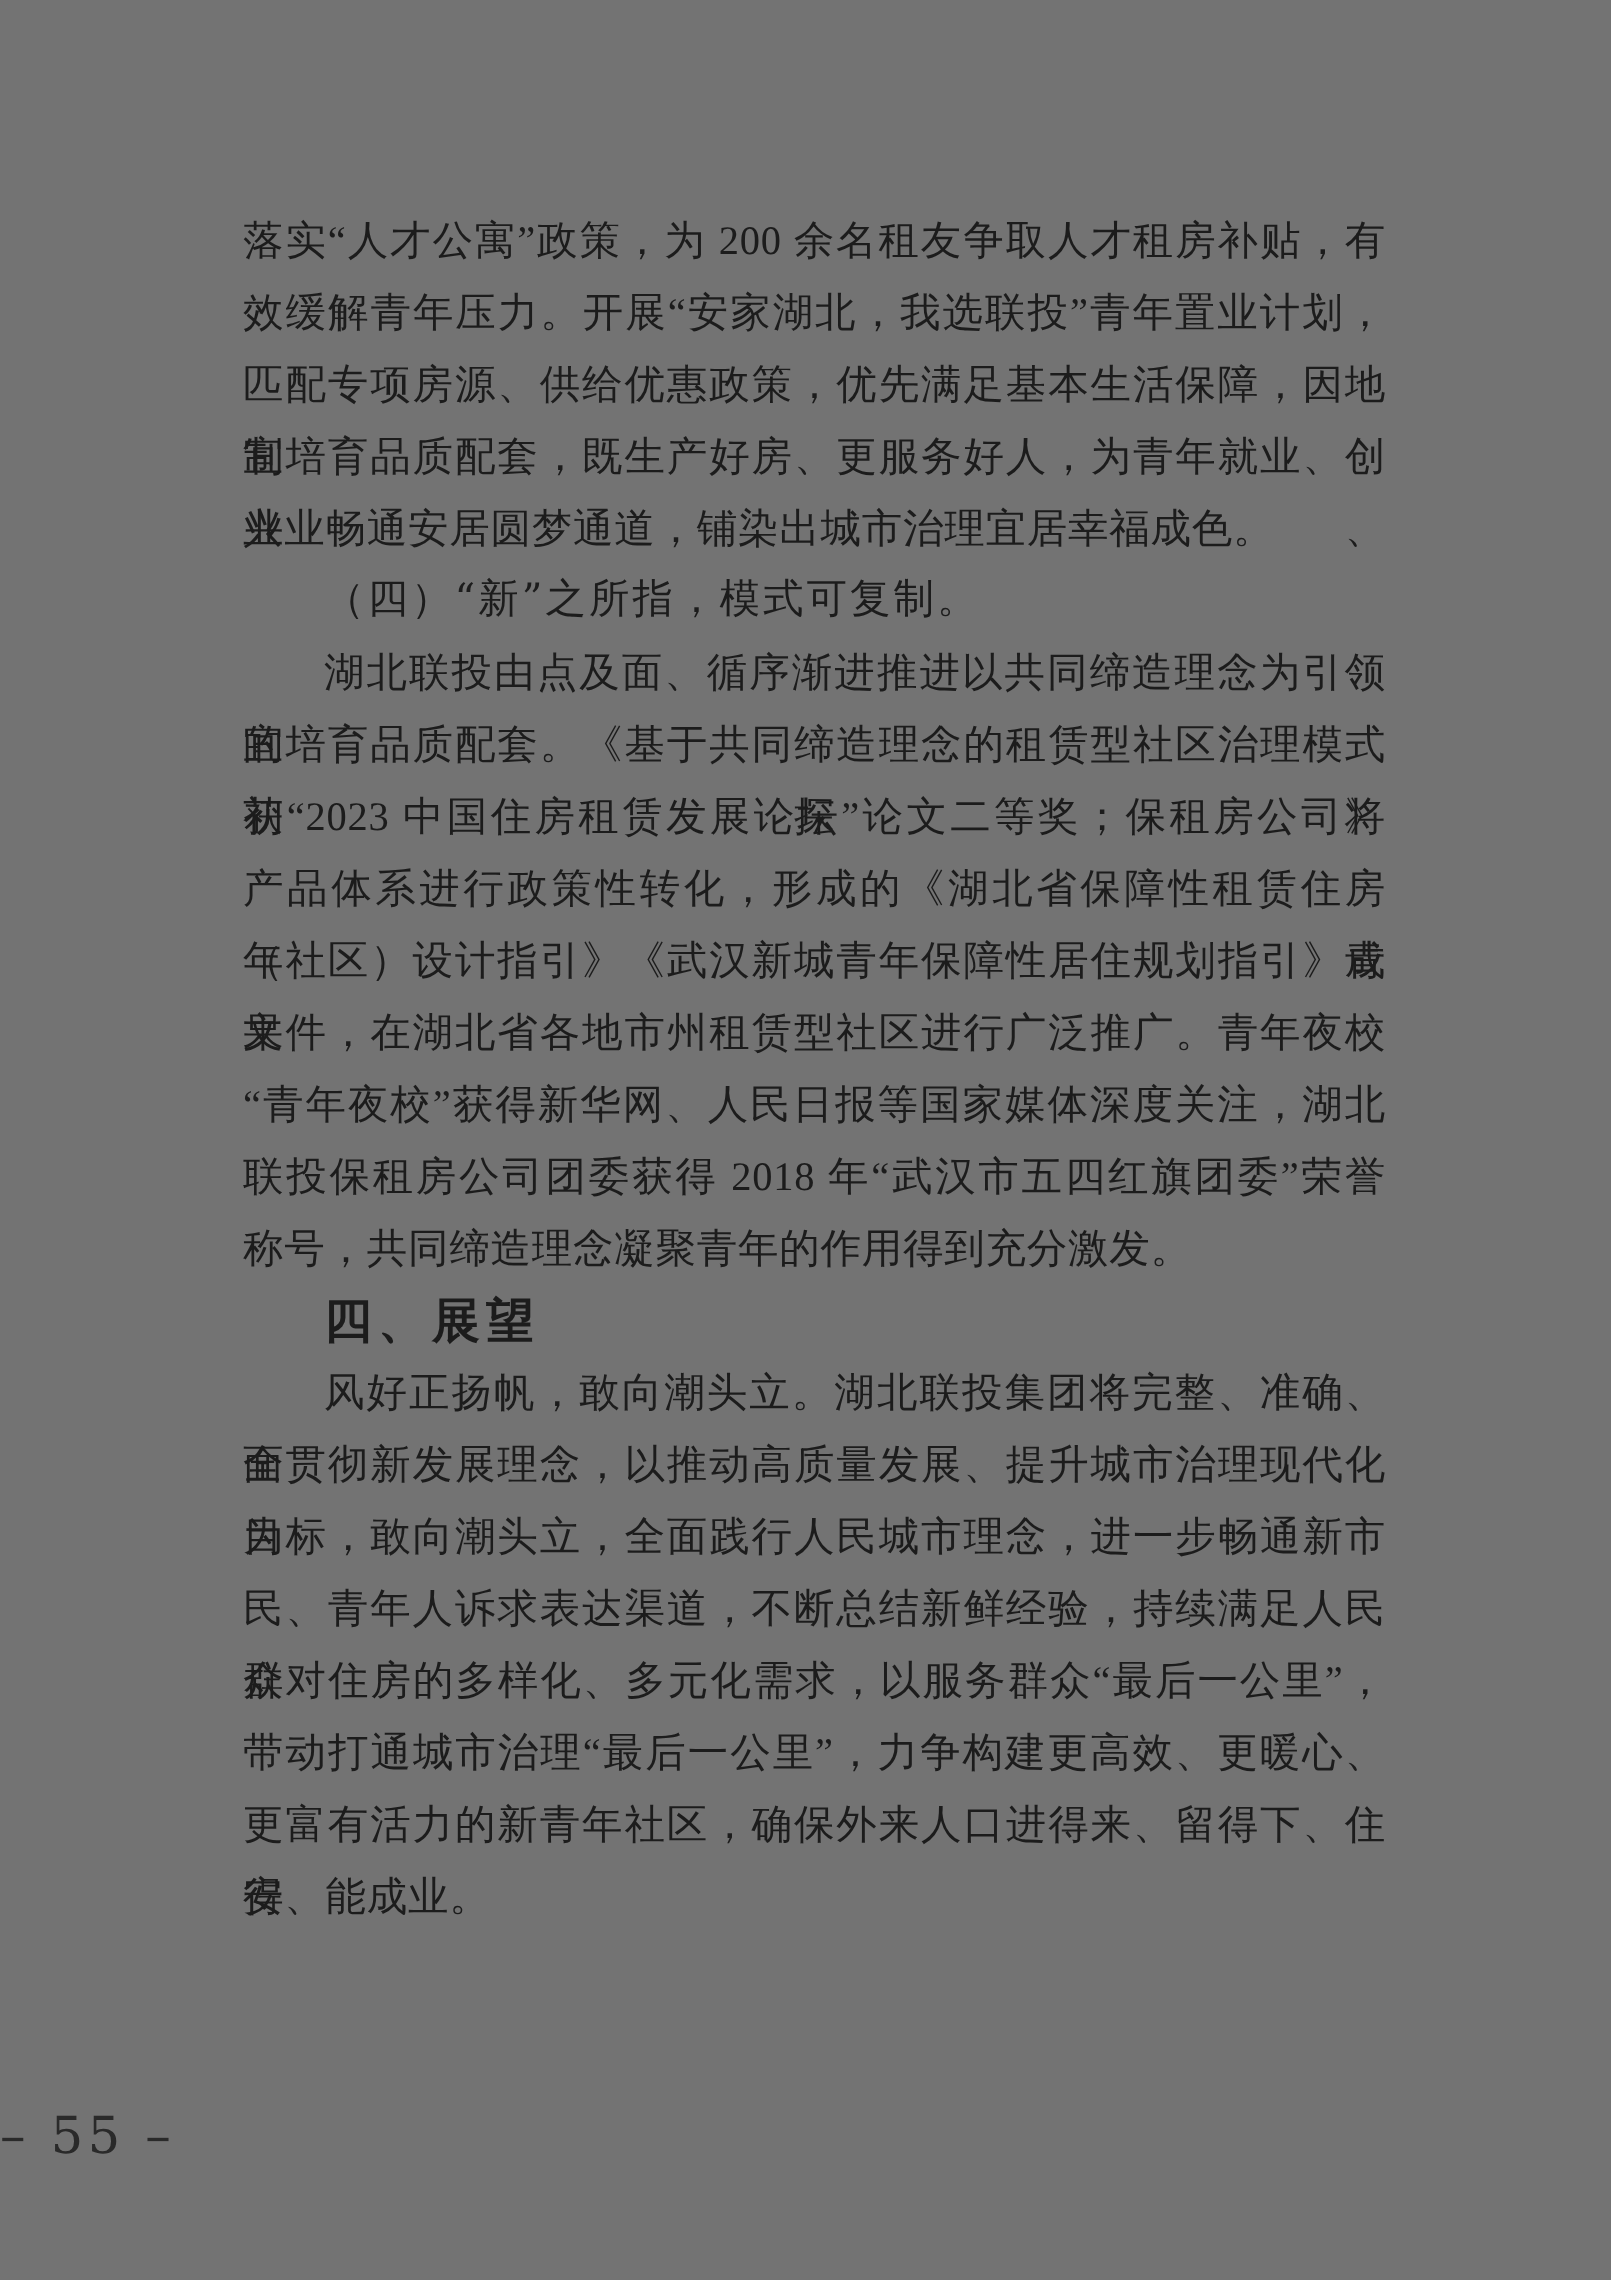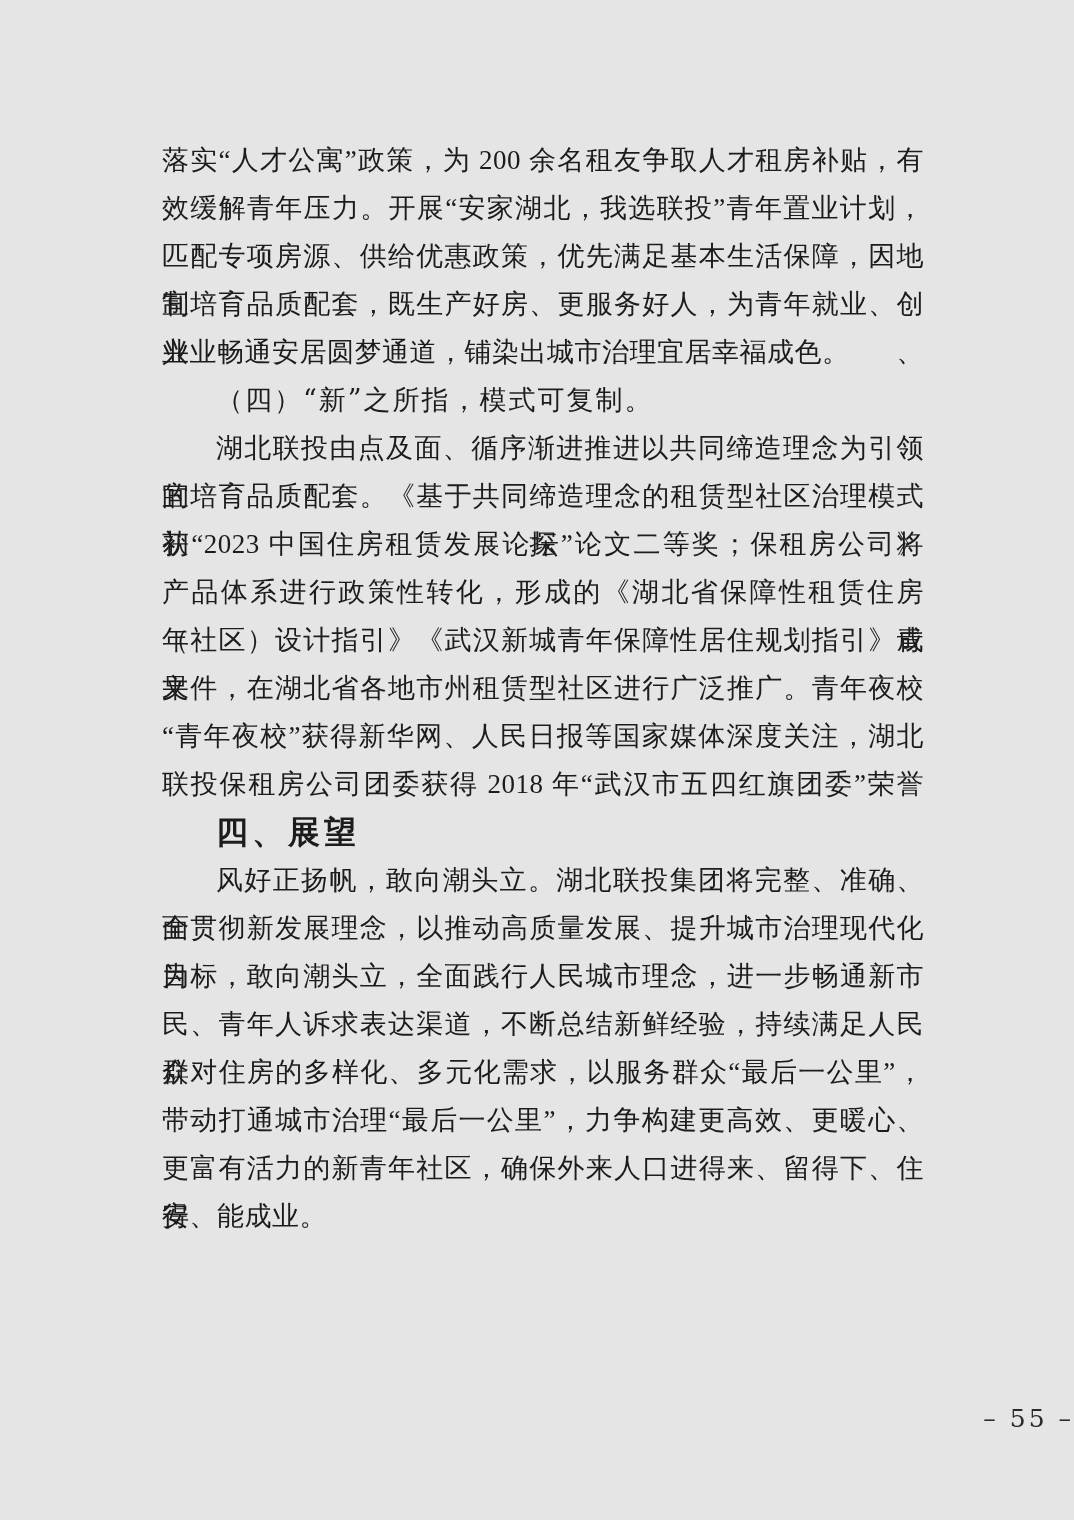--- a/index.html
+++ b/index.html
@@ -4,21 +4,21 @@
 <style>
   html, body {
     margin: 0;
     padding: 0;
     background: #ffffff;
   }
   .page {
     position: relative;
     width: 1074px;
     height: 1520px;
-    background: #e5e5e5;
+    background: #737373;
     overflow: hidden;
     font-family: "Liberation Serif", "DejaVu Serif", serif;
     color: #1c1c1c;
   }
   .doc-body {
     position: absolute;
     left: 162px;
     top: 136px;
     width: 762px;
   }
@@ -49,22 +49,22 @@
     font-family: "Liberation Sans", "DejaVu Sans", sans-serif;
     font-weight: 700;
     font-size: 32px;
     letter-spacing: 4px;
   }
   .page-footer {
     position: absolute;
     left: 0;
     right: 0;
     top: 1404px;
-    text-align: right;
-    font-size: 25px;
+    text-align: left;
+    font-size: 34px;
     font-family: "DejaVu Serif", serif;
     color: #2a2a2a;
     letter-spacing: 3px;
   }
 </style>
 </head>
 <body>
 
 <div class="page">
   <div class="doc-body">
@@ -75,20 +75,21 @@
       <div class="line left">兴业畅通安居圆梦通道，铺染出城市治理宜居幸福成色。</div>
       <div class="line left indent kaiti">（四）“新”之所指，模式可复制。</div>
       <div class="line justify indent">湖北联投由点及面、循序渐进推进以共同缔造理念为引领的</div>
       <div class="line justify">宜培育品质配套。《基于共同缔造理念的租赁型社区治理模式初探》</div>
       <div class="line justify">获“2023 中国住房租赁发展论坛”论文二等奖；保租房公司将</div>
       <div class="line justify">产品体系进行政策性转化，形成的《湖北省保障性租赁住房（青</div>
       <div class="line justify">年社区）设计指引》《武汉新城青年保障性居住规划指引》成果</div>
       <div class="line justify">文件，在湖北省各地市州租赁型社区进行广泛推广。青年夜校</div>
       <div class="line justify">“青年夜校”获得新华网、人民日报等国家媒体深度关注，湖北</div>
       <div class="line justify">联投保租房公司团委获得 2018 年“武汉市五四红旗团委”荣誉</div>
+      <div class="line left">称号，共同缔造理念凝聚青年的作用得到充分激发。</div>
       <div class="line left indent hei">四、展望</div>
       <div class="line justify indent">风好正扬帆，敢向潮头立。湖北联投集团将完整、准确、全</div>
       <div class="line justify">面贯彻新发展理念，以推动高质量发展、提升城市治理现代化为</div>
       <div class="line justify">目标，敢向潮头立，全面践行人民城市理念，进一步畅通新市</div>
       <div class="line justify">民、青年人诉求表达渠道，不断总结新鲜经验，持续满足人民群</div>
       <div class="line justify">众对住房的多样化、多元化需求，以服务群众“最后一公里”，</div>
       <div class="line justify">带动打通城市治理“最后一公里”，力争构建更高效、更暖心、</div>
       <div class="line justify">更富有活力的新青年社区，确保外来人口进得来、留得下、住得</div>
       <div class="line left">安、能成业。</div>
     </div>

